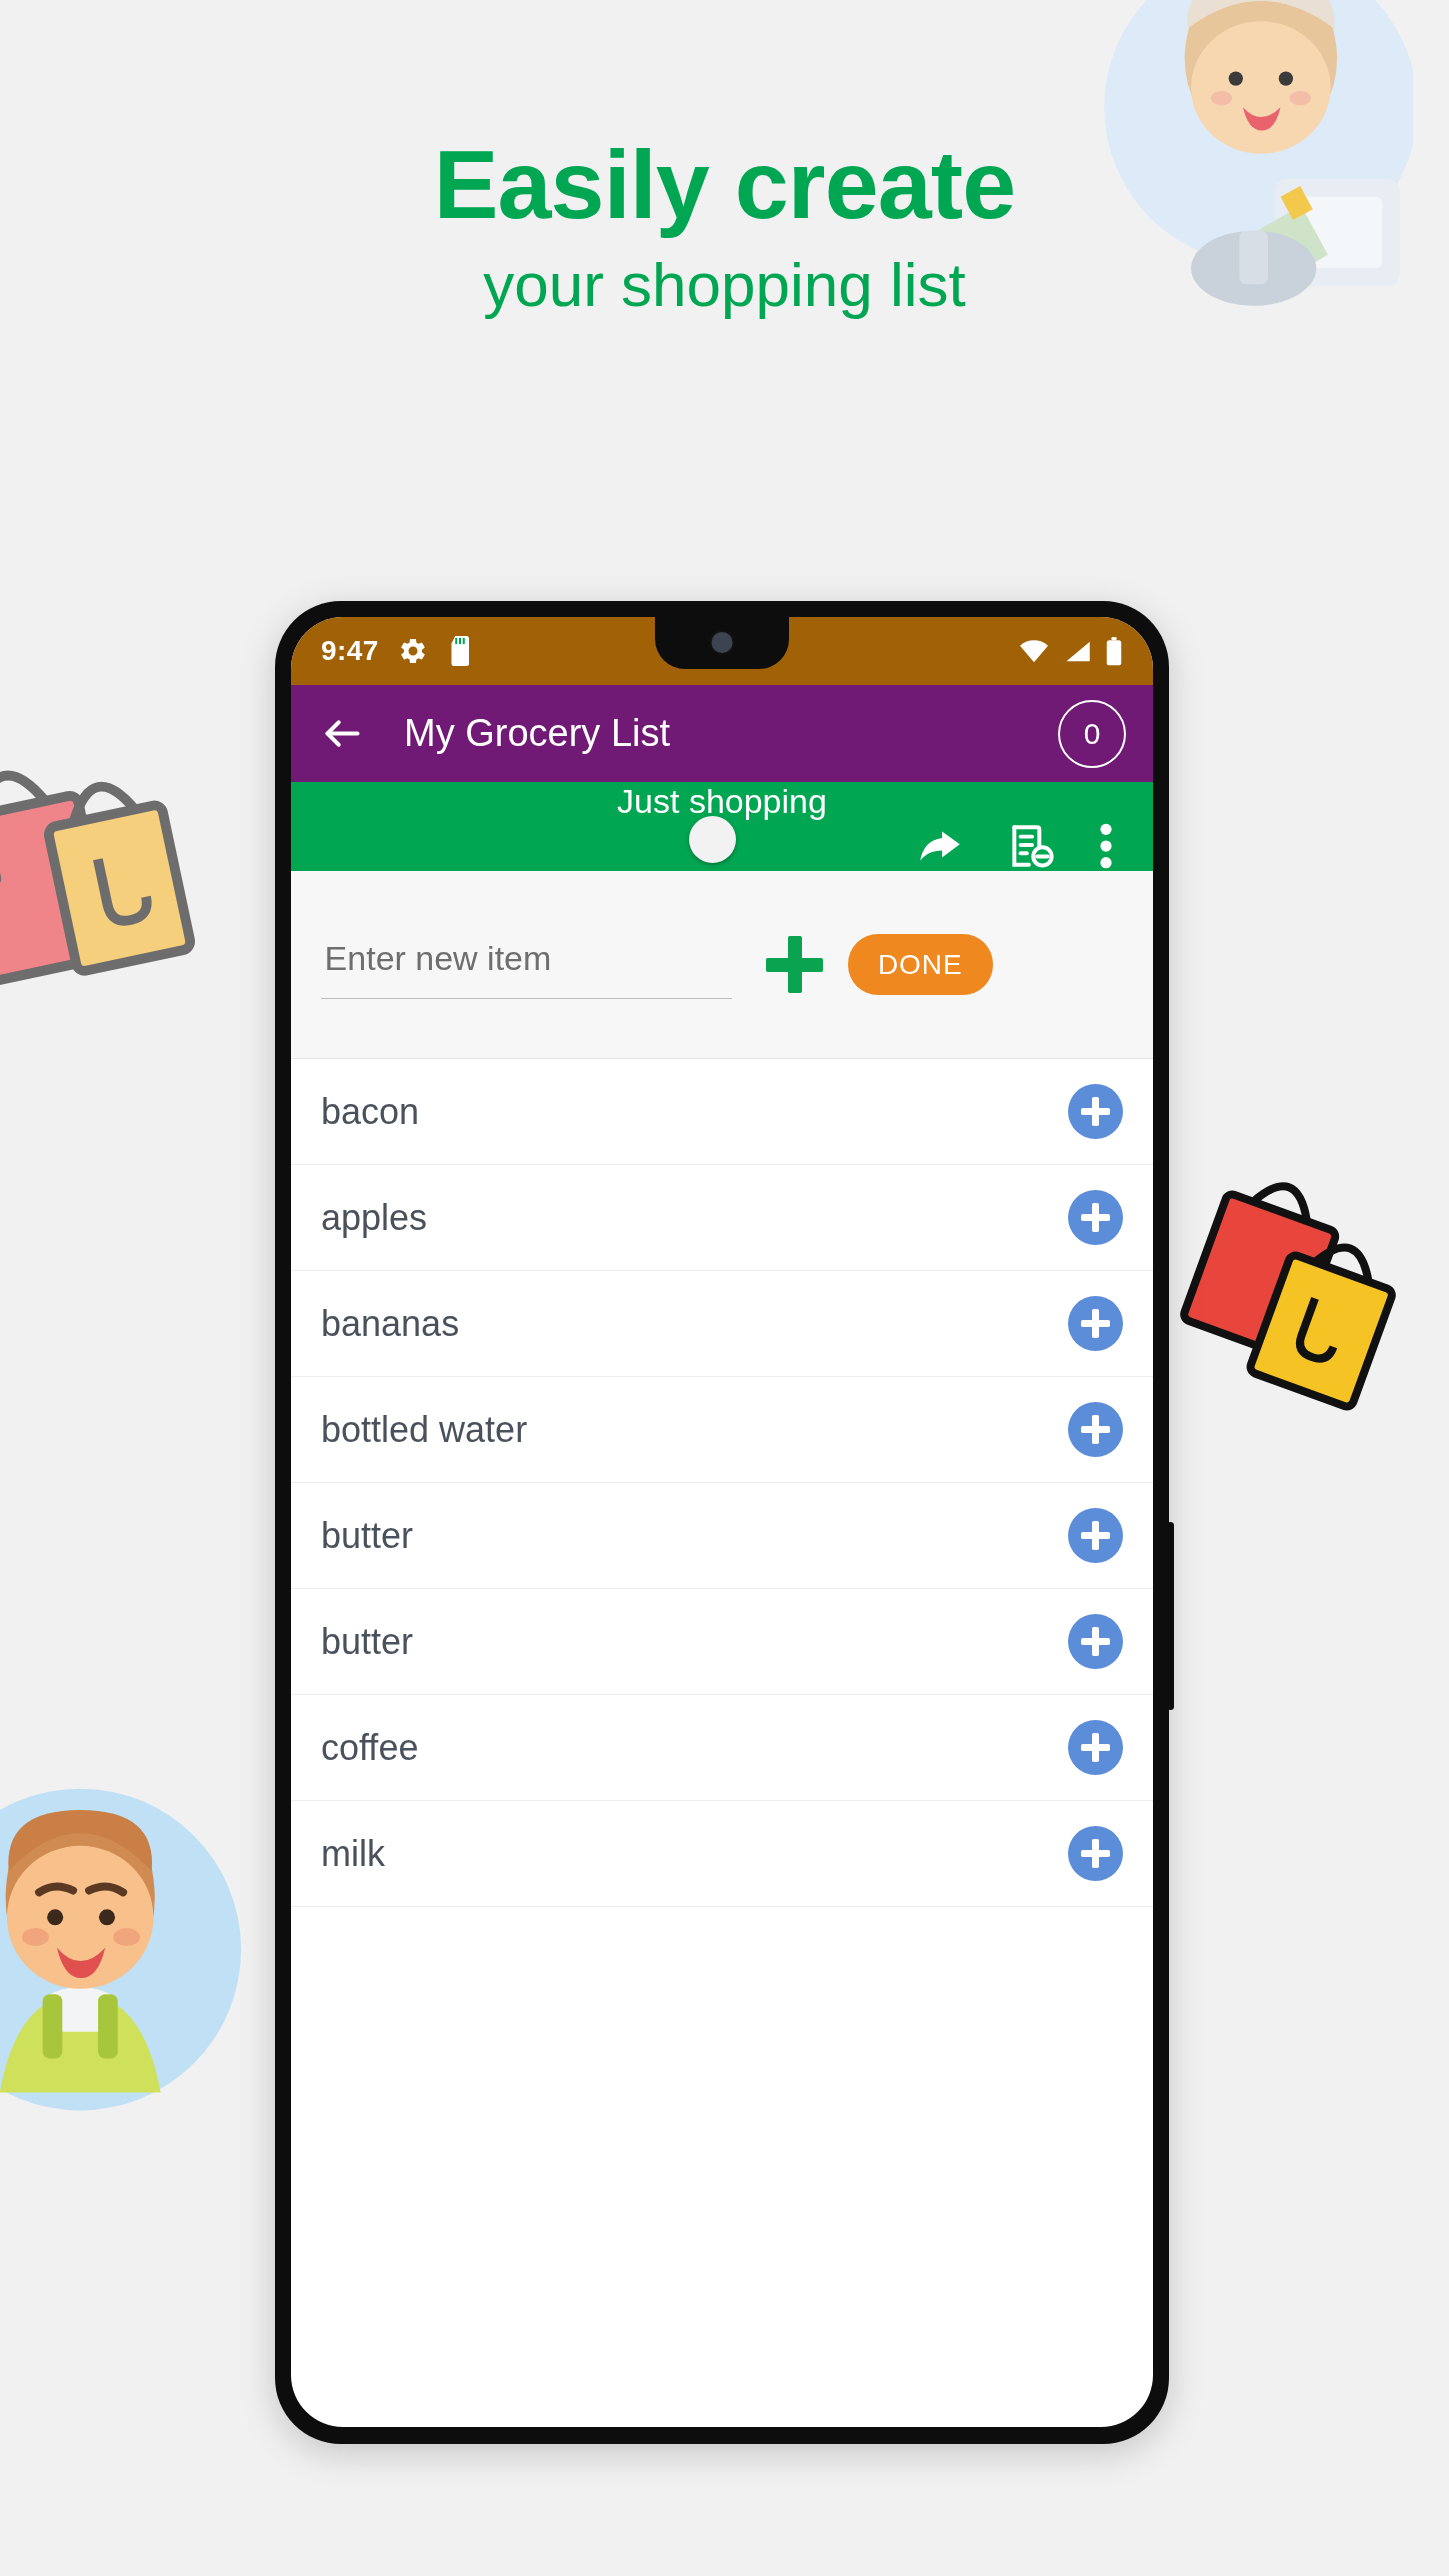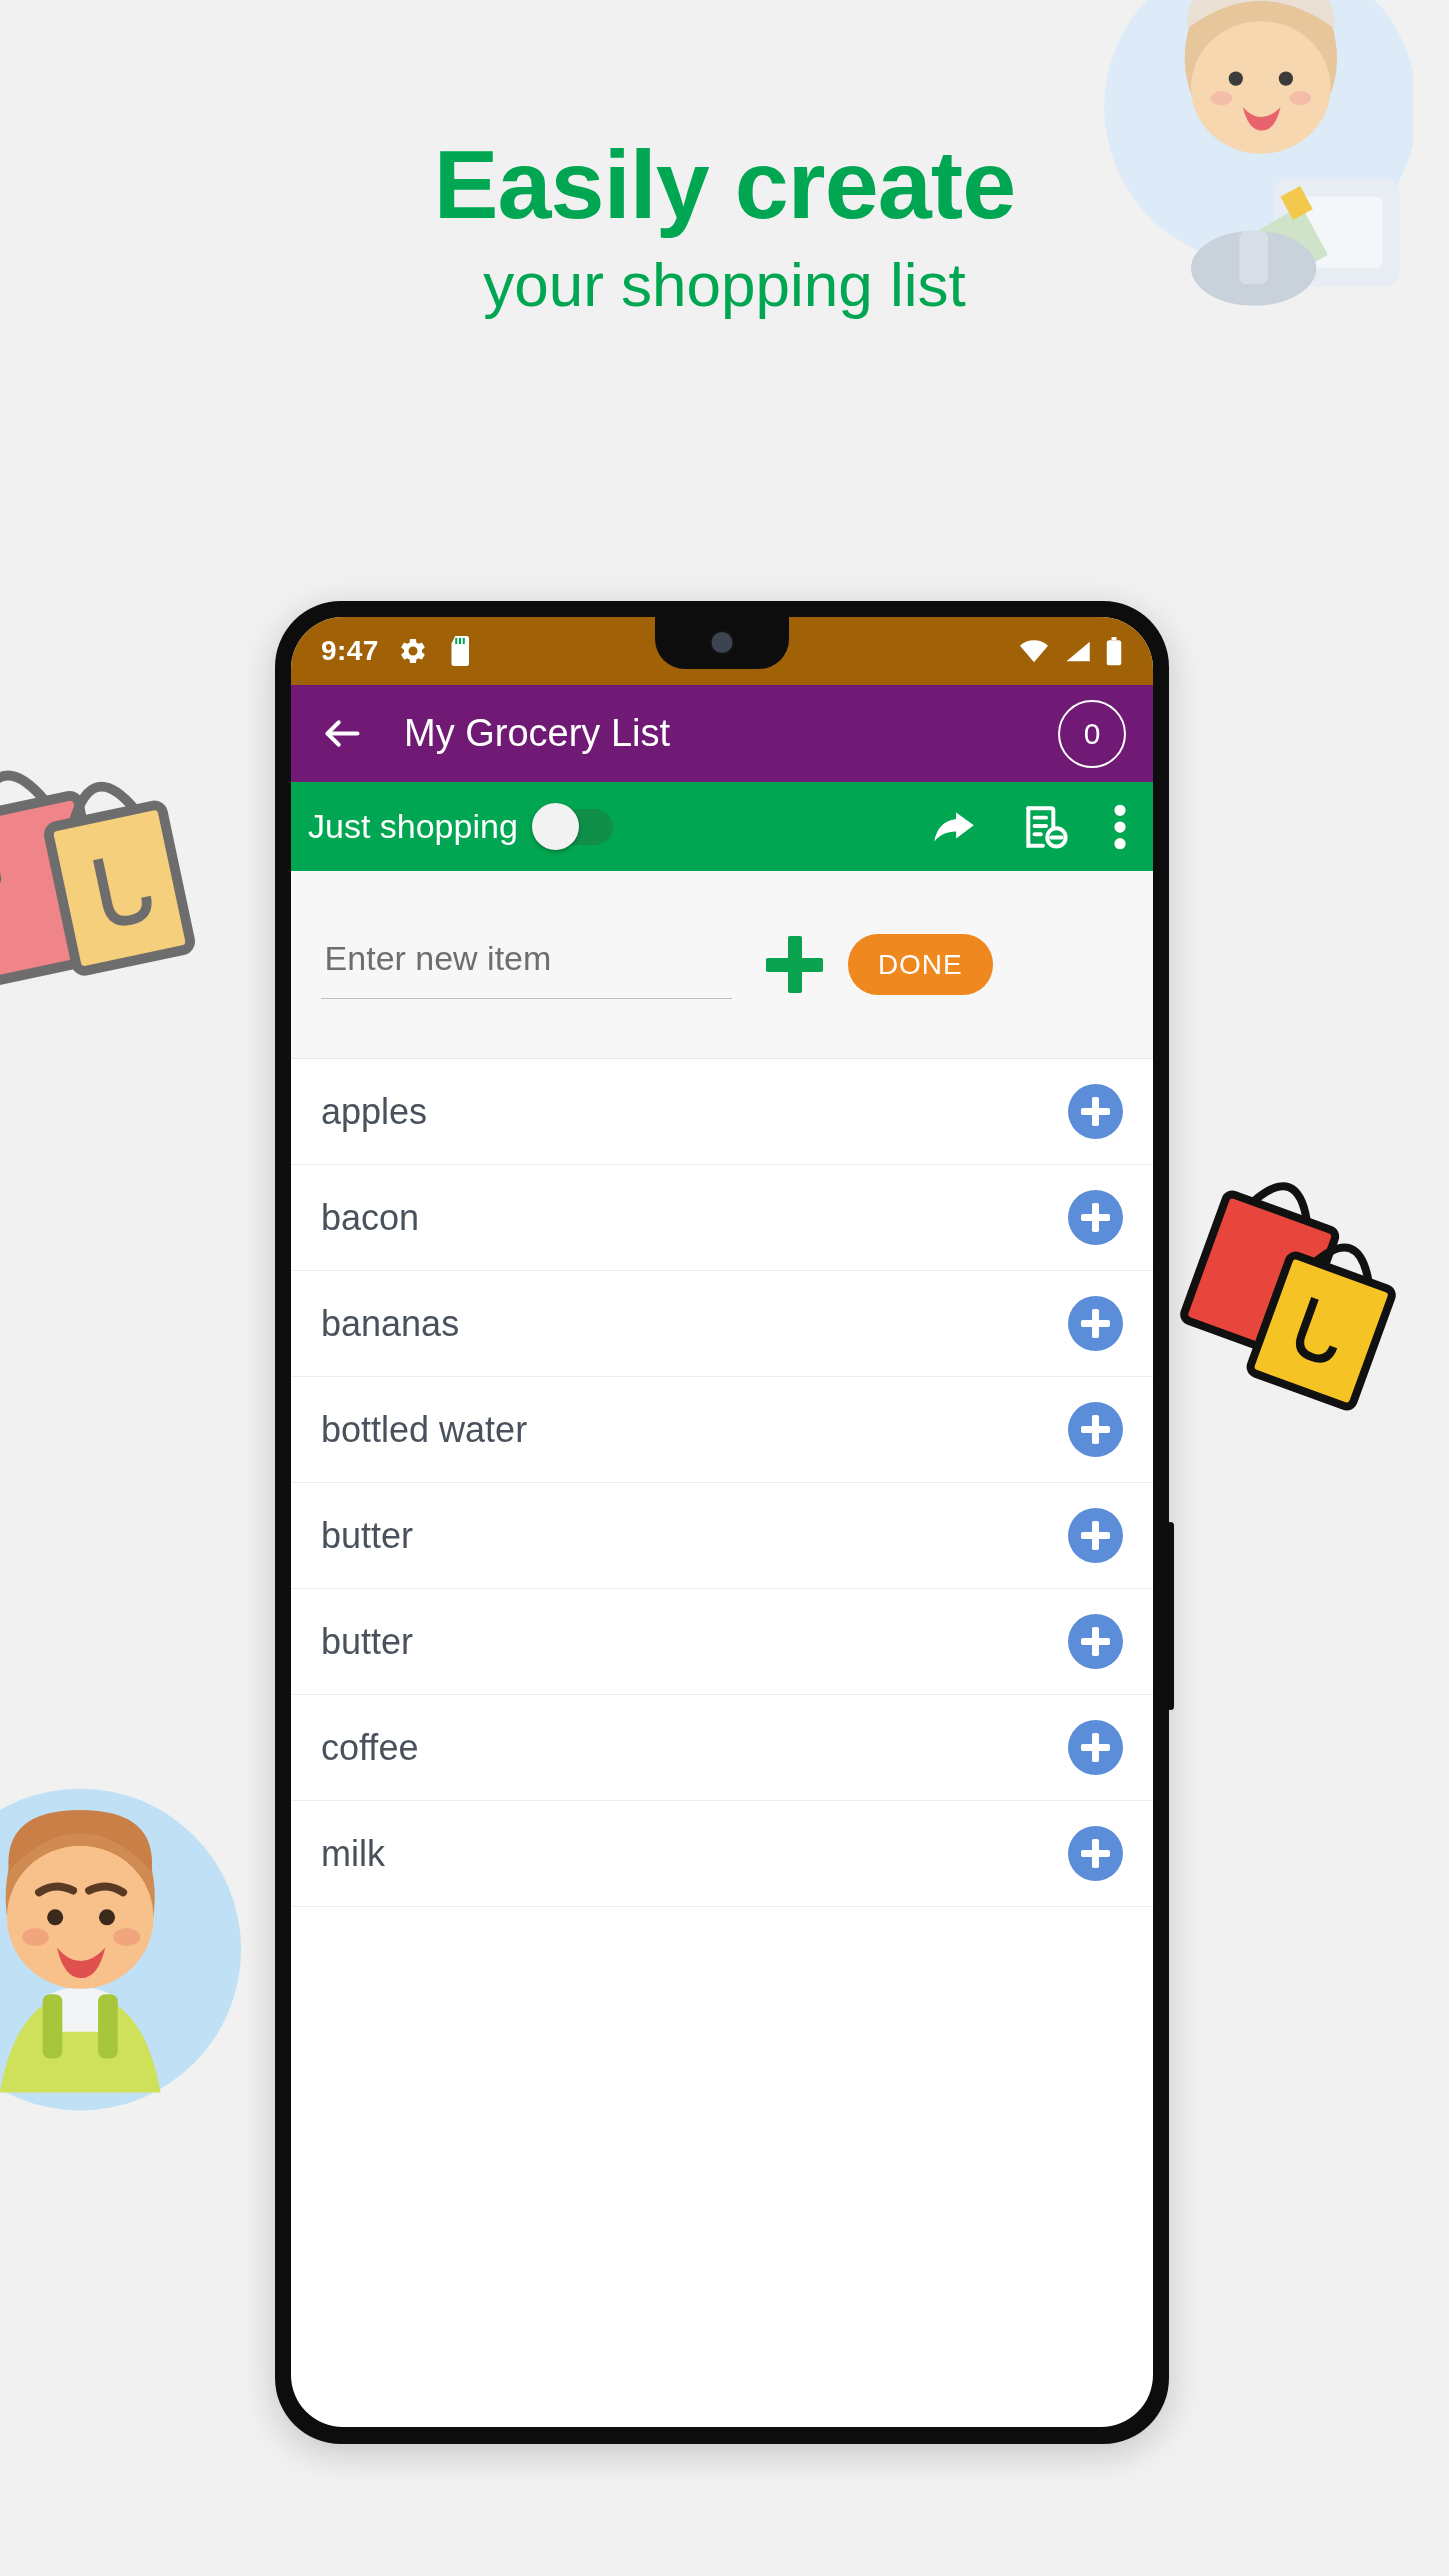--- a/index.html
+++ b/index.html
@@ -87,21 +87,21 @@
   .appbar-title { font-size: 38px; margin-left: 38px; font-weight: normal; }
   .count-badge {
     margin-left: auto; width: 68px; height: 68px; border-radius: 50%;
     border: 2.7px solid #ffffff; display: flex; align-items: center; justify-content: center;
     font-size: 30px; color: #fff;
   }
 
   
   .toolbar {
     height: 89px; background: #00a651; color: #fff;
-    display: flex; align-items: center; padding: 0 17px;
+    display: flex; align-items: center; padding: 0 31px; flex-direction: column;
   }
   .toolbar-label { font-size: 34px; }
   .switch {
     margin-left: 18px; position: relative; width: 77px; height: 36px;
     background: #0f8f4a; border-radius: 18px;
   }
   .switch .knob {
     position: absolute; left: -3.6px; top: -5.4px;
     width: 47px; height: 47px; border-radius: 50%;
     background: #f2f2f2; box-shadow: 0 1.8px 4.5px rgba(0,0,0,0.3);
@@ -307,25 +307,25 @@
         <div class="input-wrap">
           <input class="new-item-input" type="text" placeholder="Enter new item" style="">
         </div>
         <div class="plus-green"></div>
         <button class="done-btn">DONE</button>
       </div>
 
 
       <div class="list">
         <div class="list-item">
+          <span class="item-label">bacon</span>
+          <div class="add-circle"></div>
+        </div>
+        <div class="list-item">
           <span class="item-label">apples</span>
-          <div class="add-circle"></div>
-        </div>
-        <div class="list-item">
-          <span class="item-label">bacon</span>
           <div class="add-circle"></div>
         </div>
         <div class="list-item">
           <span class="item-label">bananas</span>
           <div class="add-circle"></div>
         </div>
         <div class="list-item">
           <span class="item-label">bottled water</span>
           <div class="add-circle"></div>
         </div>

